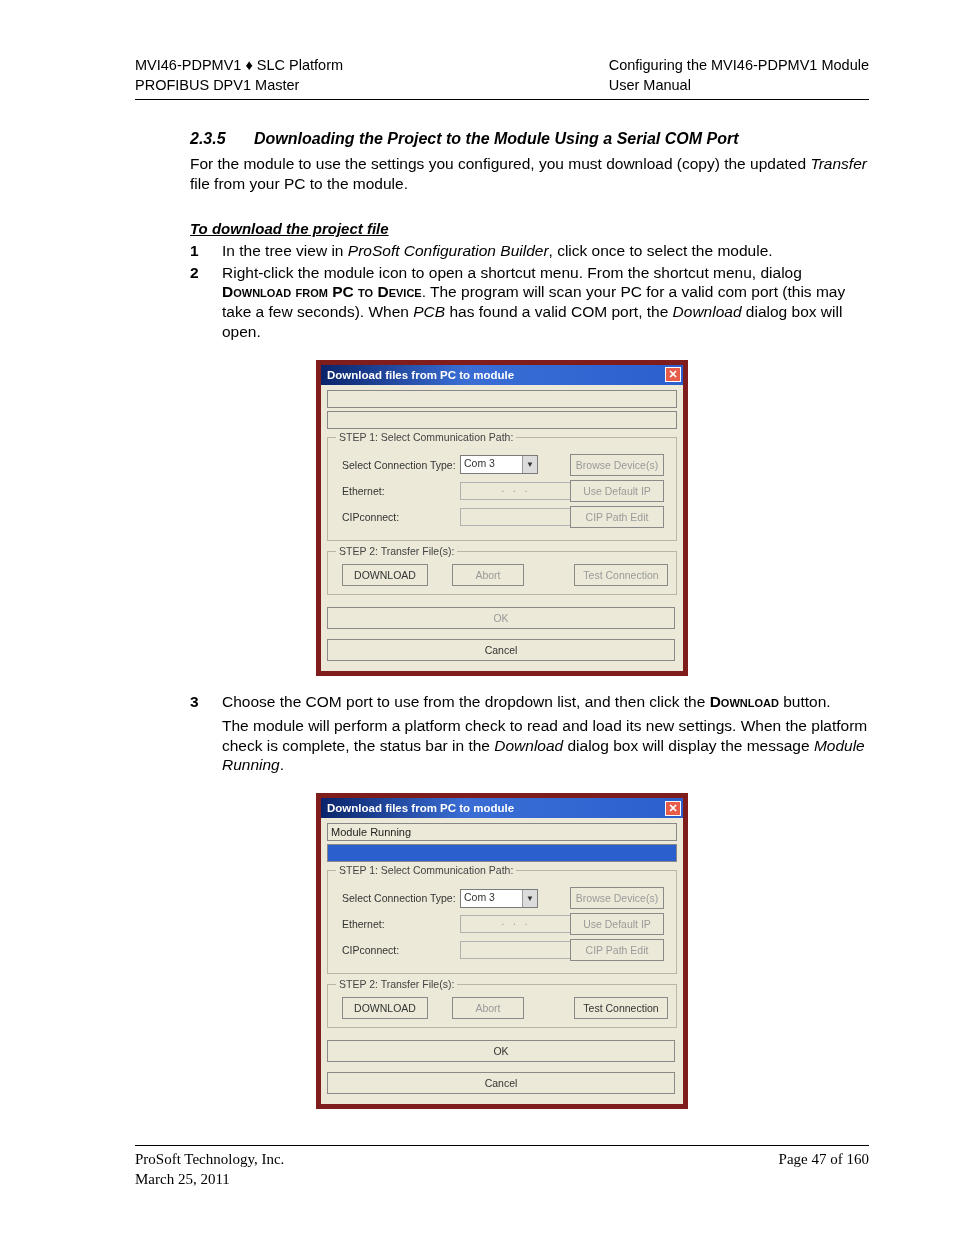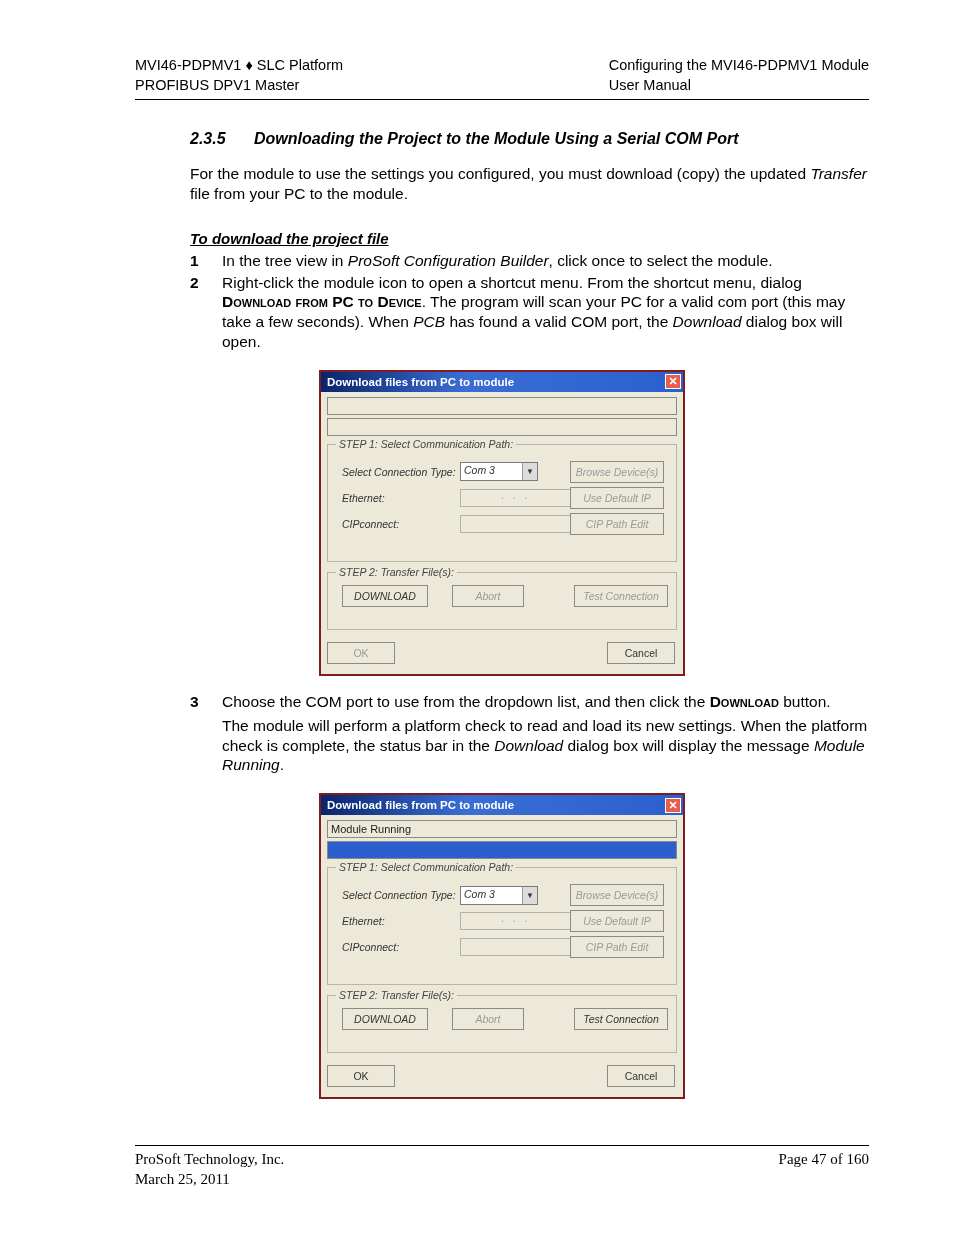--- a/index.html
+++ b/index.html
@@ -29,21 +29,21 @@
     line-height: 1.35;
   }
   .header-row .right { }
   .section-title {
     font-weight: bold;
     font-style: italic;
     font-size: 16px;
     display: flex;
     margin-top: 30px;
     margin-left: 55px;
-    margin-bottom: 16px;
+    margin-bottom: 6px;
   }
   .section-title .num { width: 64px; flex: 0 0 64px; }
   .section-title .txt { flex: 1; }
   .body-para {
     margin-left: 55px;
     font-size: 15.5px;
     line-height: 1.28;
     margin-top: 4px;
   }
   .subhead {
@@ -71,21 +71,21 @@
     font-size: 15.5px;
     line-height: 1.28;
     margin-top: 4px;
   }
   .after-step .it { font-style: italic; }
 
   
   .dialog {
     width: 362px;
     margin: 18px auto 16px auto;
-    border: 2px solid #7f1d1d;
+    border: 5px solid #7f1d1d;
     background: #ece9d8;
     font-family: Tahoma, Arial, sans-serif;
     font-size: 11px;
     color: #333;
   }
   .titlebar {
     background: linear-gradient(to right, #0a246a, #3a6ed5 40%, #2b5fce);
     color: #fff;
     display: flex;
     justify-content: space-between;
@@ -117,23 +117,22 @@
   .progressbar {
     border: 1px solid #888;
     height: 16px;
     margin-bottom: 8px;
     background: #ece9d8;
   }
   .progressbar.full { background: #2b5fce; }
   .groupbox {
     border: 1px solid #b9b6a8;
     position: relative;
-    padding: 12px 8px 22px 8px;
+    padding: 12px 8px 8px 8px;
     margin-bottom: 10px;
-    font-style: italic;
   }
   .groupbox .legend {
     position: absolute;
     top: -7px; left: 8px;
     background: #ece9d8;
     padding: 0 3px;
     font-size: 10.5px;
     color: #444;
   }
   .row {
@@ -175,23 +174,24 @@
     height: 20px;
     display: inline-flex;
     align-items: center;
     justify-content: center;
     min-width: 84px;
     padding: 0 4px;
   }
   .dbtn.disabled { color: #9a9a9a; }
   .btnrow {
     display: flex;
-    justify-content: space-between;
+    justify-content: flex-start;
     gap: 10px;
     padding: 2px 2px 0 0;
+    flex-direction: column;
   }
   .step2row {
     display: flex;
     gap: 24px;
     align-items: center;
     padding-left: 6px;
   }
 
   
   .footer {

